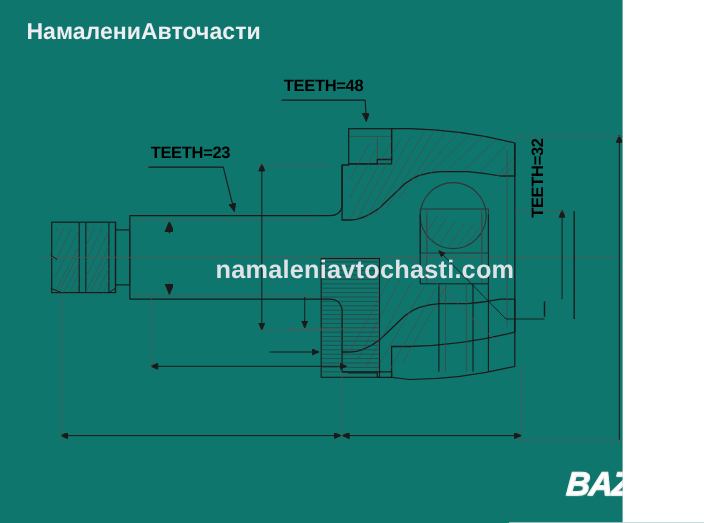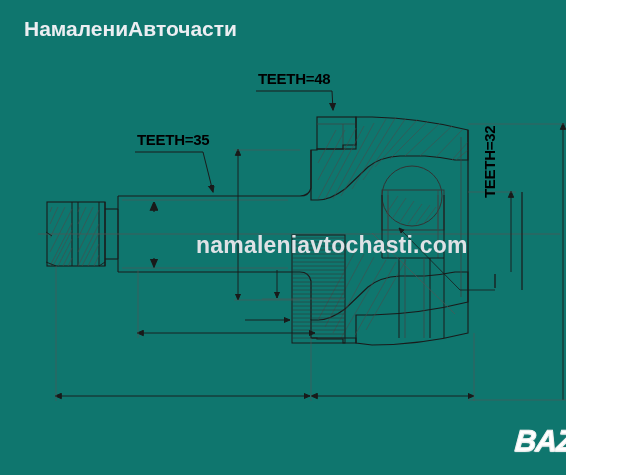--- a/index.html
+++ b/index.html
@@ -334,21 +334,21 @@
         <line x1="495" y1="288" x2="495" y2="274" stroke="#1a1a1a" stroke-width="1.3"></line>
         <line x1="495" y1="290" x2="460" y2="290" stroke="#1a1a1a" stroke-width="0.8"></line>
         <line x1="460" y1="290" x2="399" y2="228" stroke="#1a1a1a" stroke-width="0.8" marker-end="url(#arrEnd)"></line>
       </g>
 
     </g>
   </svg>
 
   <div class="lbl" id="label-teeth-48">TEETH=48</div>
 
-  <div class="lbl" id="label-teeth-27">TEETH=35</div>
+  <div class="lbl" id="label-teeth-27">TEETH=23</div>
 
   <div class="lbl" id="label-teeth-32">TEETH=32</div>
 
   <div class="wm-top">НамалениАвточасти</div>
 
   <div class="wm-center">namaleniavtochasti.com</div>
 
   <div class="wm-bazar">BAZAR</div>
 
 </div>

